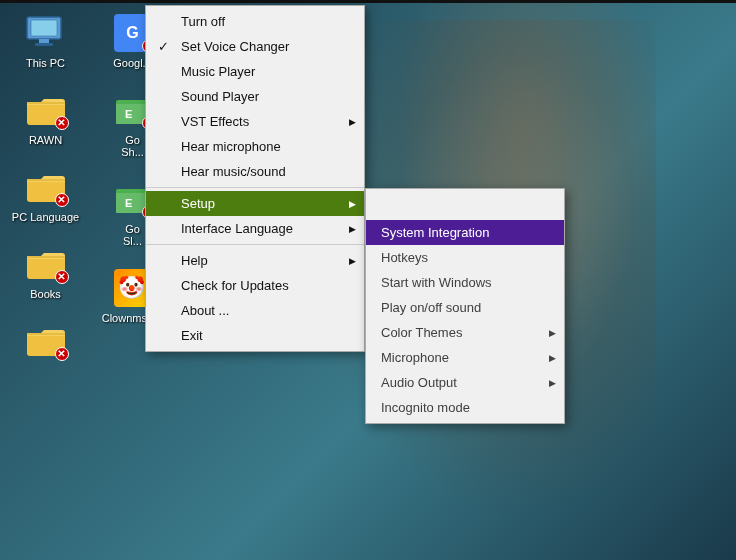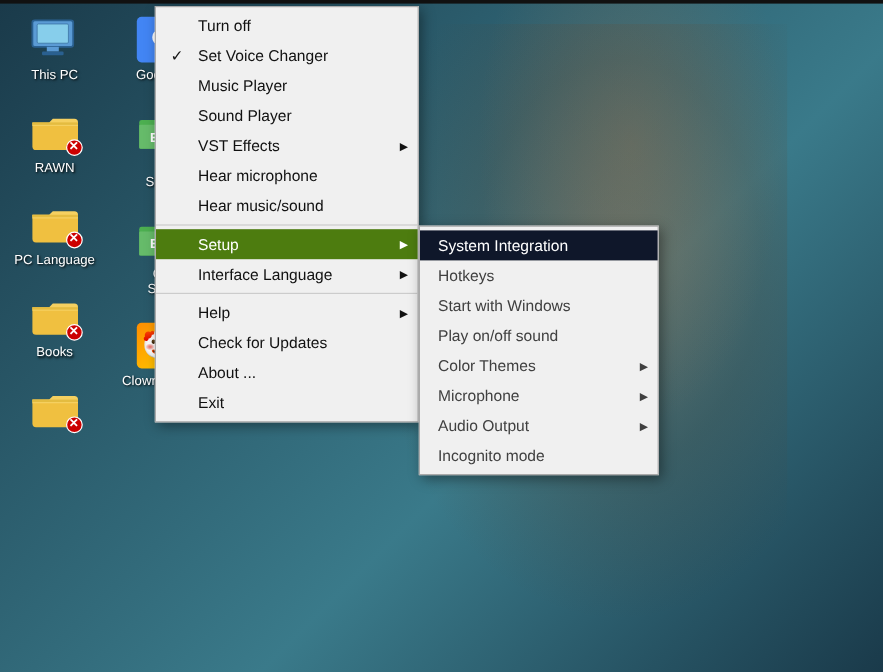--- a/index.html
+++ b/index.html
@@ -52,21 +52,21 @@
       justify-content: center;
       color: white;
       font-size: 10px;
       font-weight: bold;
       line-height: 1;
     }
 
     .icon-label {
       color: white;
       font-size: 11px;
-      text-align: right;
+      text-align: center;
       text-shadow: 1px 1px 2px black;
       margin-top: 2px;
     }
 
     
     .desktop-col {
       position: absolute;
       top: 10px;
       display: flex;
       flex-direction: column;
@@ -160,22 +160,23 @@
     }
 
     .submenu-item.has-submenu::after {
       content: '▶';
       position: absolute;
       right: 8px;
       font-size: 9px;
     }
 
     .submenu-item.highlighted {
-      background: #0f172a;
+      background: #4c1d95;
       color: white;
+      margin-top: 28px;
     }
 
     .menu-item-container {
       position: relative;
     }
 
     
     .google-icon {
       width: 38px;
       height: 38px;
@@ -311,21 +312,21 @@
     </div>
 
     <div class="icon-row">
       <div class="icon-wrapper">
         <div style="width:38px;height:38px;background:linear-gradient(135deg,#ff8c00,#ffd700);border-radius:4px;display:flex;align-items:center;justify-content:center;font-size:22px;">🤡</div>
       </div>
       <span class="icon-label">Clownmsiv...</span>
     </div>
   </div>
 
-  <div class="context-menu" style="top:5px;left:129px;">
+  <div class="context-menu" style="top:5px;left:145px;">
 
     <div class="menu-item">
       <span>Turn off</span>
     </div>
 
     <div class="menu-item checked">
       <span>Set Voice Changer</span>
     </div>
 
     <div class="menu-item">

